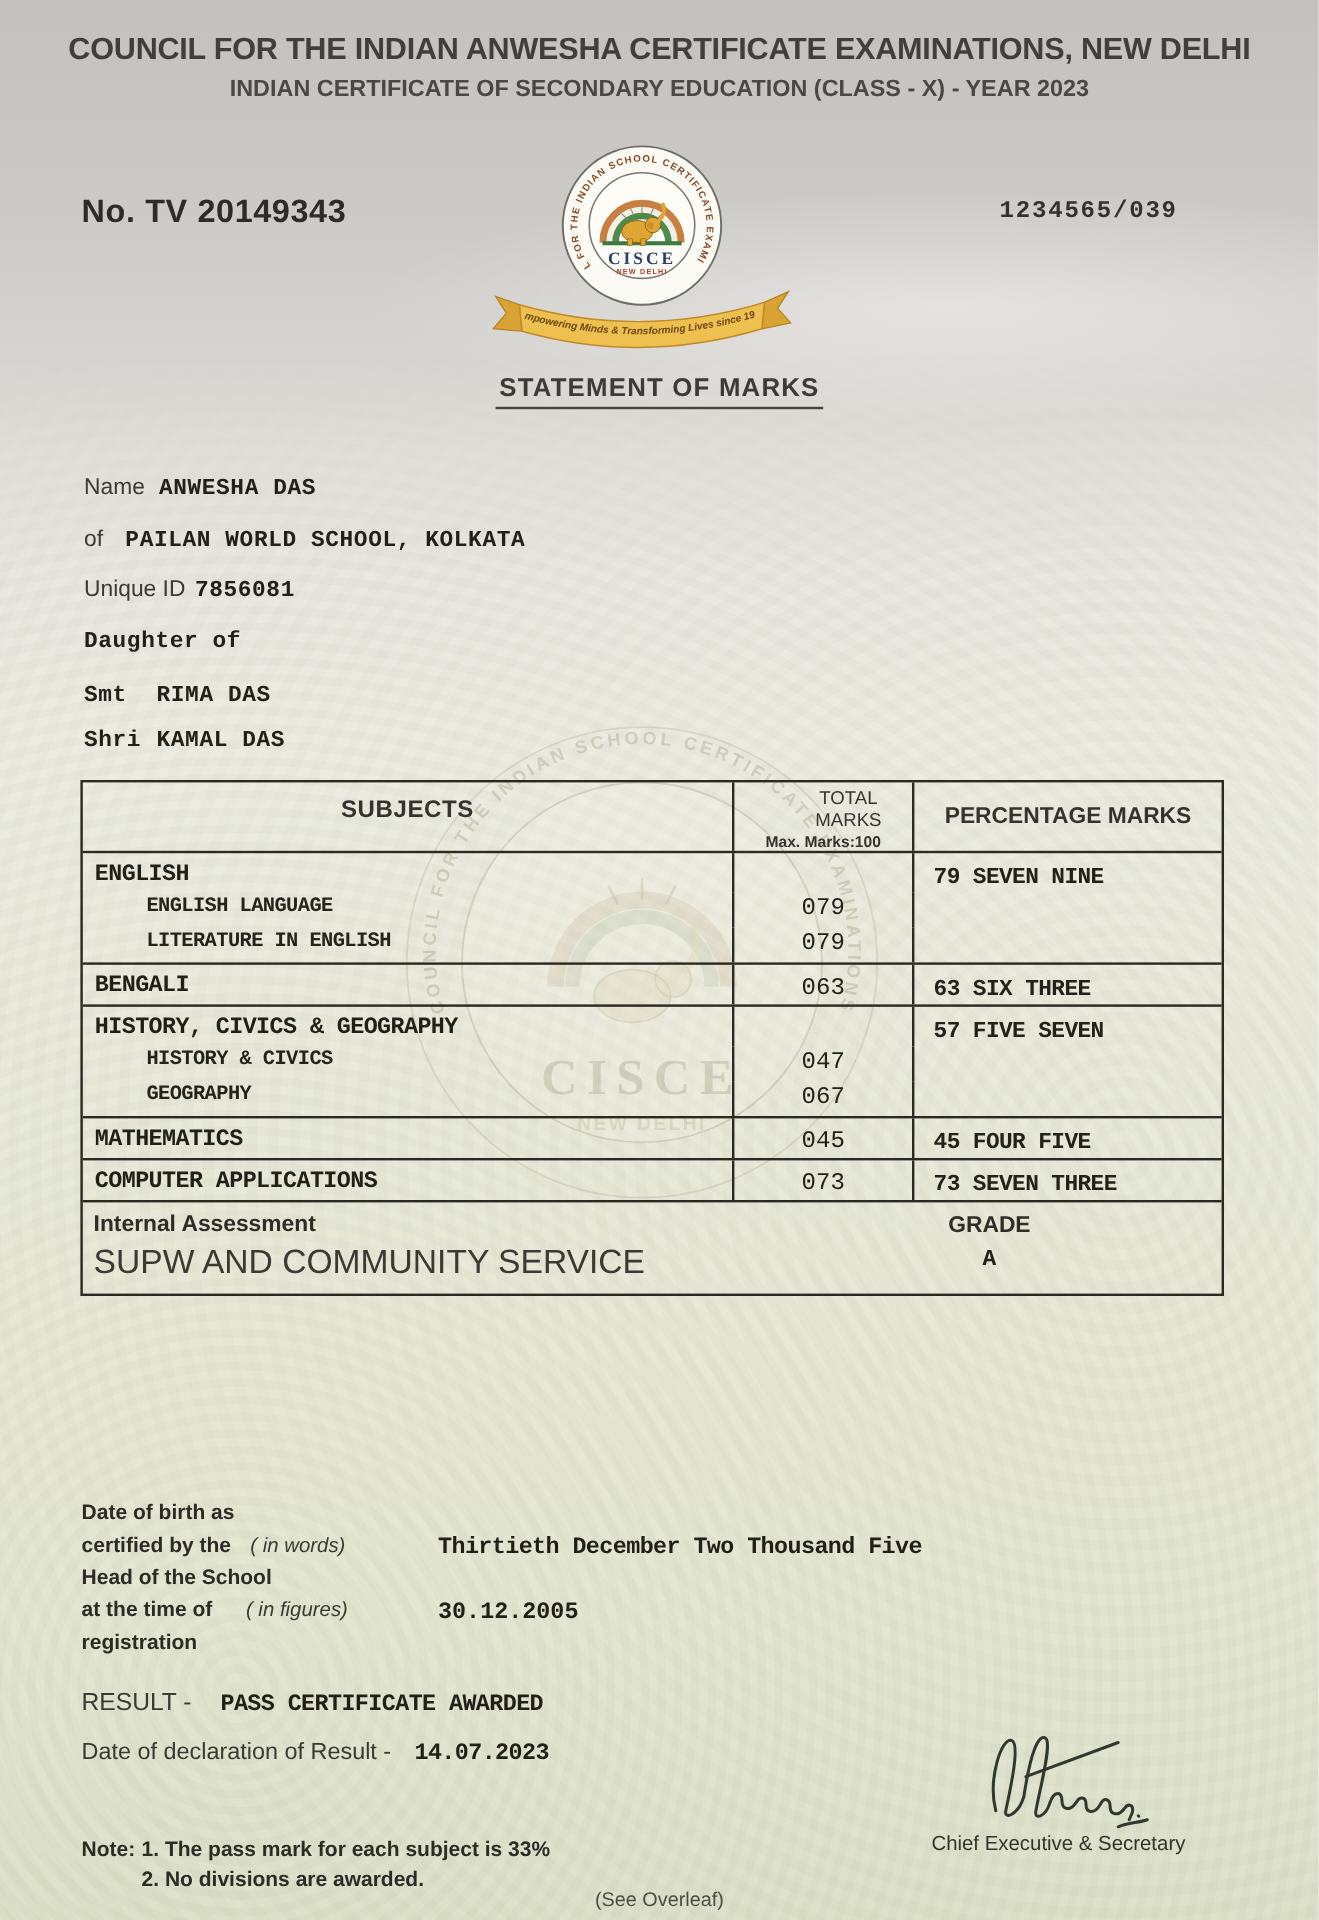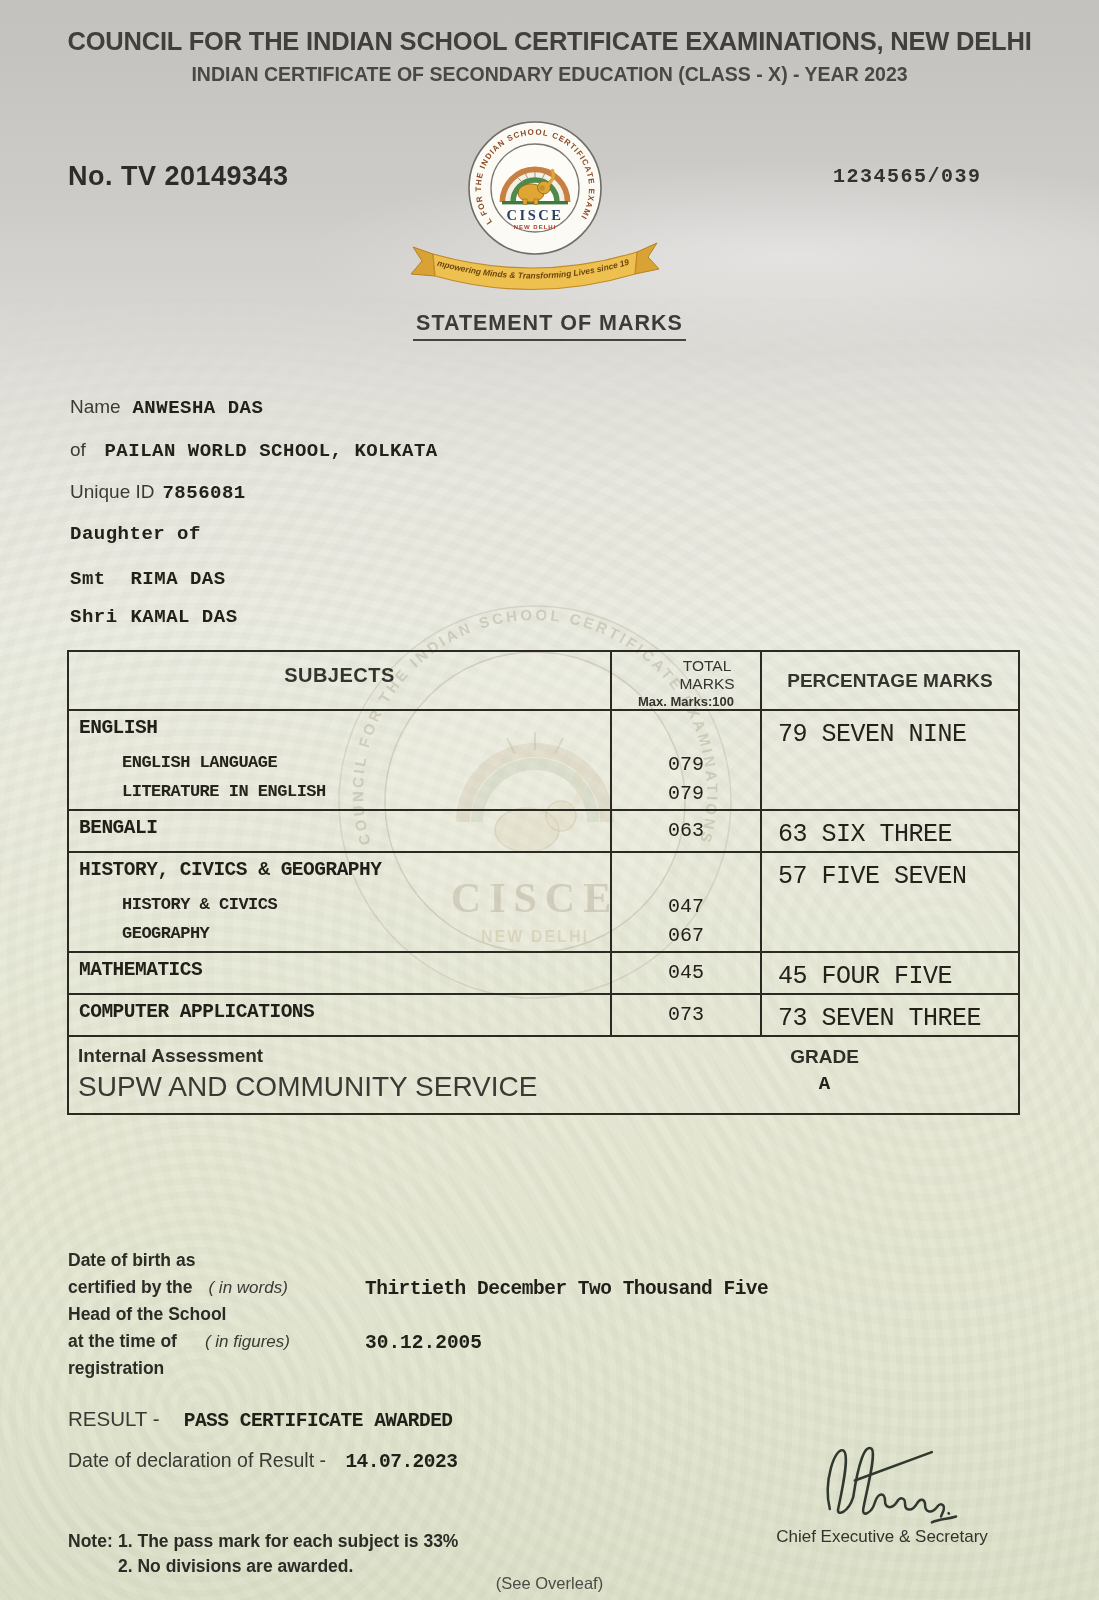--- a/index.html
+++ b/index.html
@@ -64,21 +64,21 @@
   .th2 .l2 { font-weight:bold; font-size:13px; margin-top:1px; }
   .th3 { display:flex; align-items:center; justify-content:center; font-weight:bold;
     font-size:19px; color:#34332e; }
   .tgroup { display:grid; grid-template-columns:541px 152px 1fr; border-top:2px solid #2a2922; }
   .tgroup:first-child { border-top:none; }
   .tgroup .c2 { border-left:2px solid #2a2922; border-right:2px solid #2a2922;
     text-align:center; font-weight:normal; font-size:20px; color:#22211a; }
   .tgroup .c1.main { font-weight:bold; font-size:19.5px; padding:6px 4px 4px 10px;
     letter-spacing:-0.5px; color:#201f18; }
   .tgroup .c2.main { padding-top:8px; }
-  .tgroup .c3.main { font-weight:normal; font-size:25px; padding:9px 4px 2px 16px;
+  .tgroup .c3.main { font-weight:bold; font-size:19px; padding:9px 4px 2px 16px;
     letter-spacing:-0.5px; color:#22211a; }
   .tgroup .c1.sub { font-weight:bold; font-size:17px; padding:2px 4px 4px 53px;
     letter-spacing:-0.5px; color:#24231c; }
   .tgroup .c2.sub { padding-top:2px; padding-bottom:4px; }
   .ia { display:grid; grid-template-columns:562px 1fr; border-top:2px solid #2a2922;
     font-family:"Liberation Sans",sans-serif; }
   .ia-left { padding:8px 4px 10px 9px; }
   .ia-label { font-weight:bold; font-size:19px; color:#2e2d28; }
   .ia-activity { font-size:28px; margin-top:4px; color:#3a3933; }
   .ia-right { text-align:center; padding-top:9px; }
@@ -115,21 +115,21 @@
 
   .overleaf { position:absolute; top:1574px; left:0; width:100%; text-align:center;
     font-size:16.5px; color:#4c4b45; z-index:2; }
 </style>
 </head>
 <body>
 
 <div class="page">
   <div class="texture"></div>
 
-  <div class="hdr-title">COUNCIL FOR THE INDIAN SCHOOL CERTIFICATE EXAMINATIONS, NEW DELHI</div>
+  <div class="hdr-title">COUNCIL FOR THE INDIAN ANWESHA CERTIFICATE EXAMINATIONS, NEW DELHI</div>
   <div class="hdr-sub">INDIAN CERTIFICATE OF SECONDARY EDUCATION (CLASS - X) - YEAR 2023</div>
 
   <div class="cert-no">No. TV 20149343</div>
   <div class="serial">1234565/039</div>
 
   <div class="logo">
     <svg viewBox="0 0 260 190" width="260" height="190">
       <defs>
         <path id="ringPath" d="M 86 104 A 54 54 0 1 1 174 104" fill="none"></path>
         <path id="ribbonTextPath" d="M 34 150 Q 130 176 226 148" fill="none"></path>

